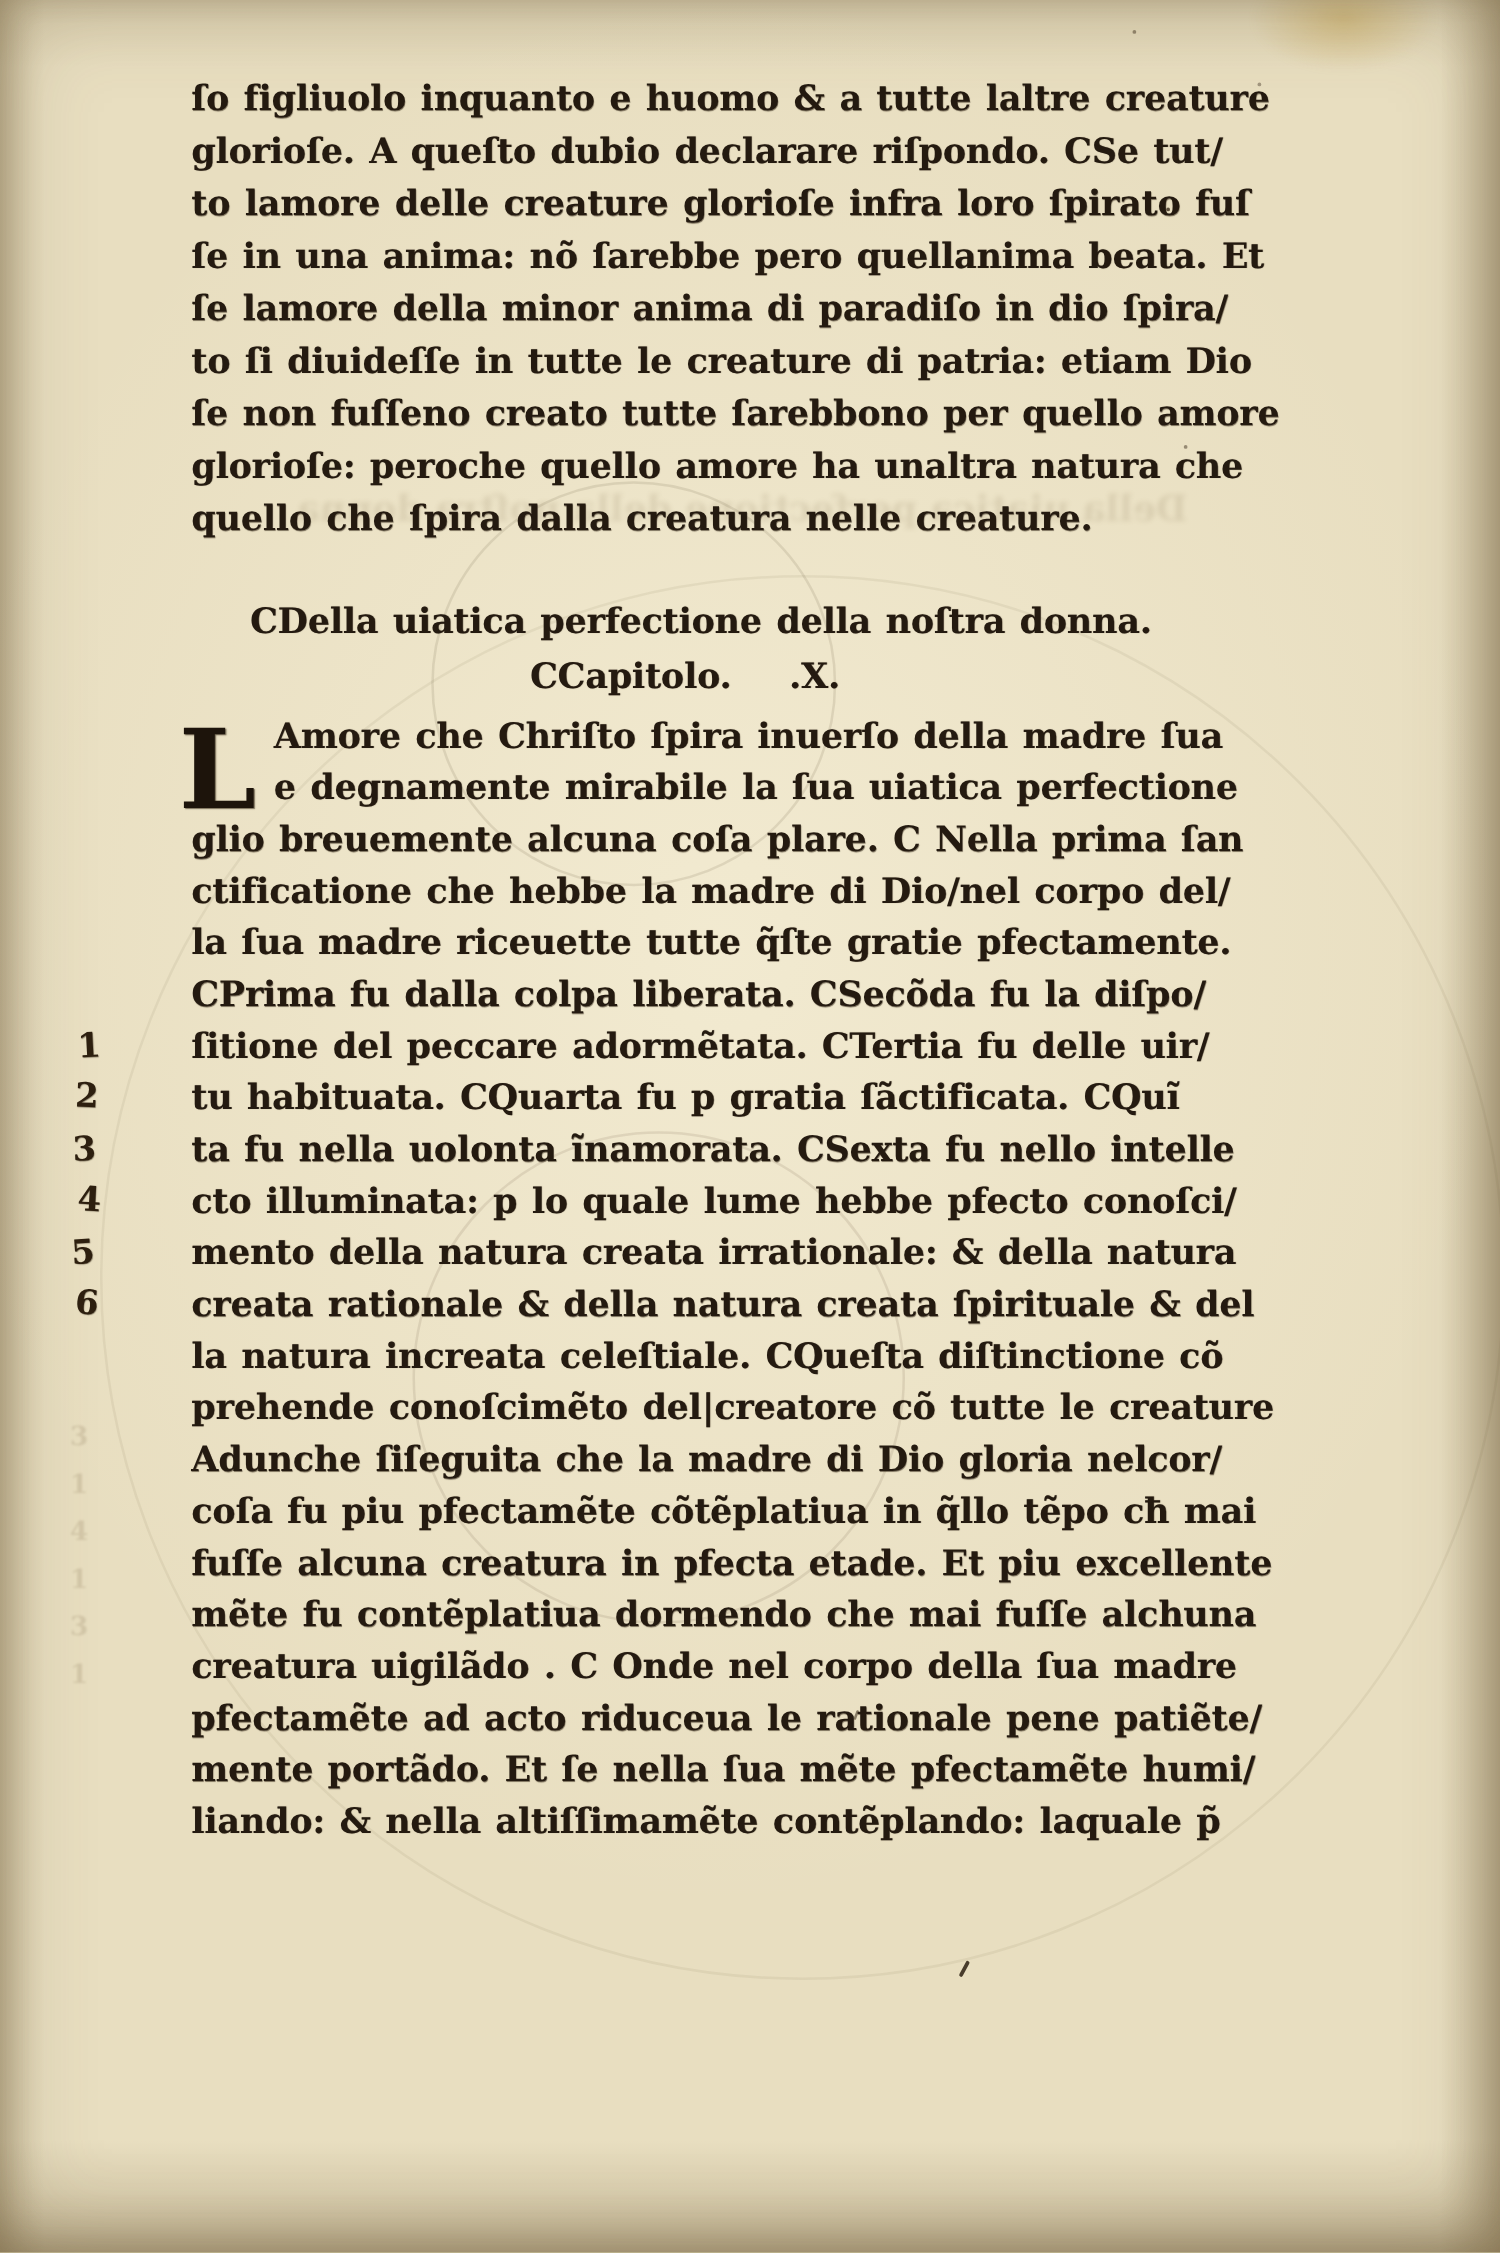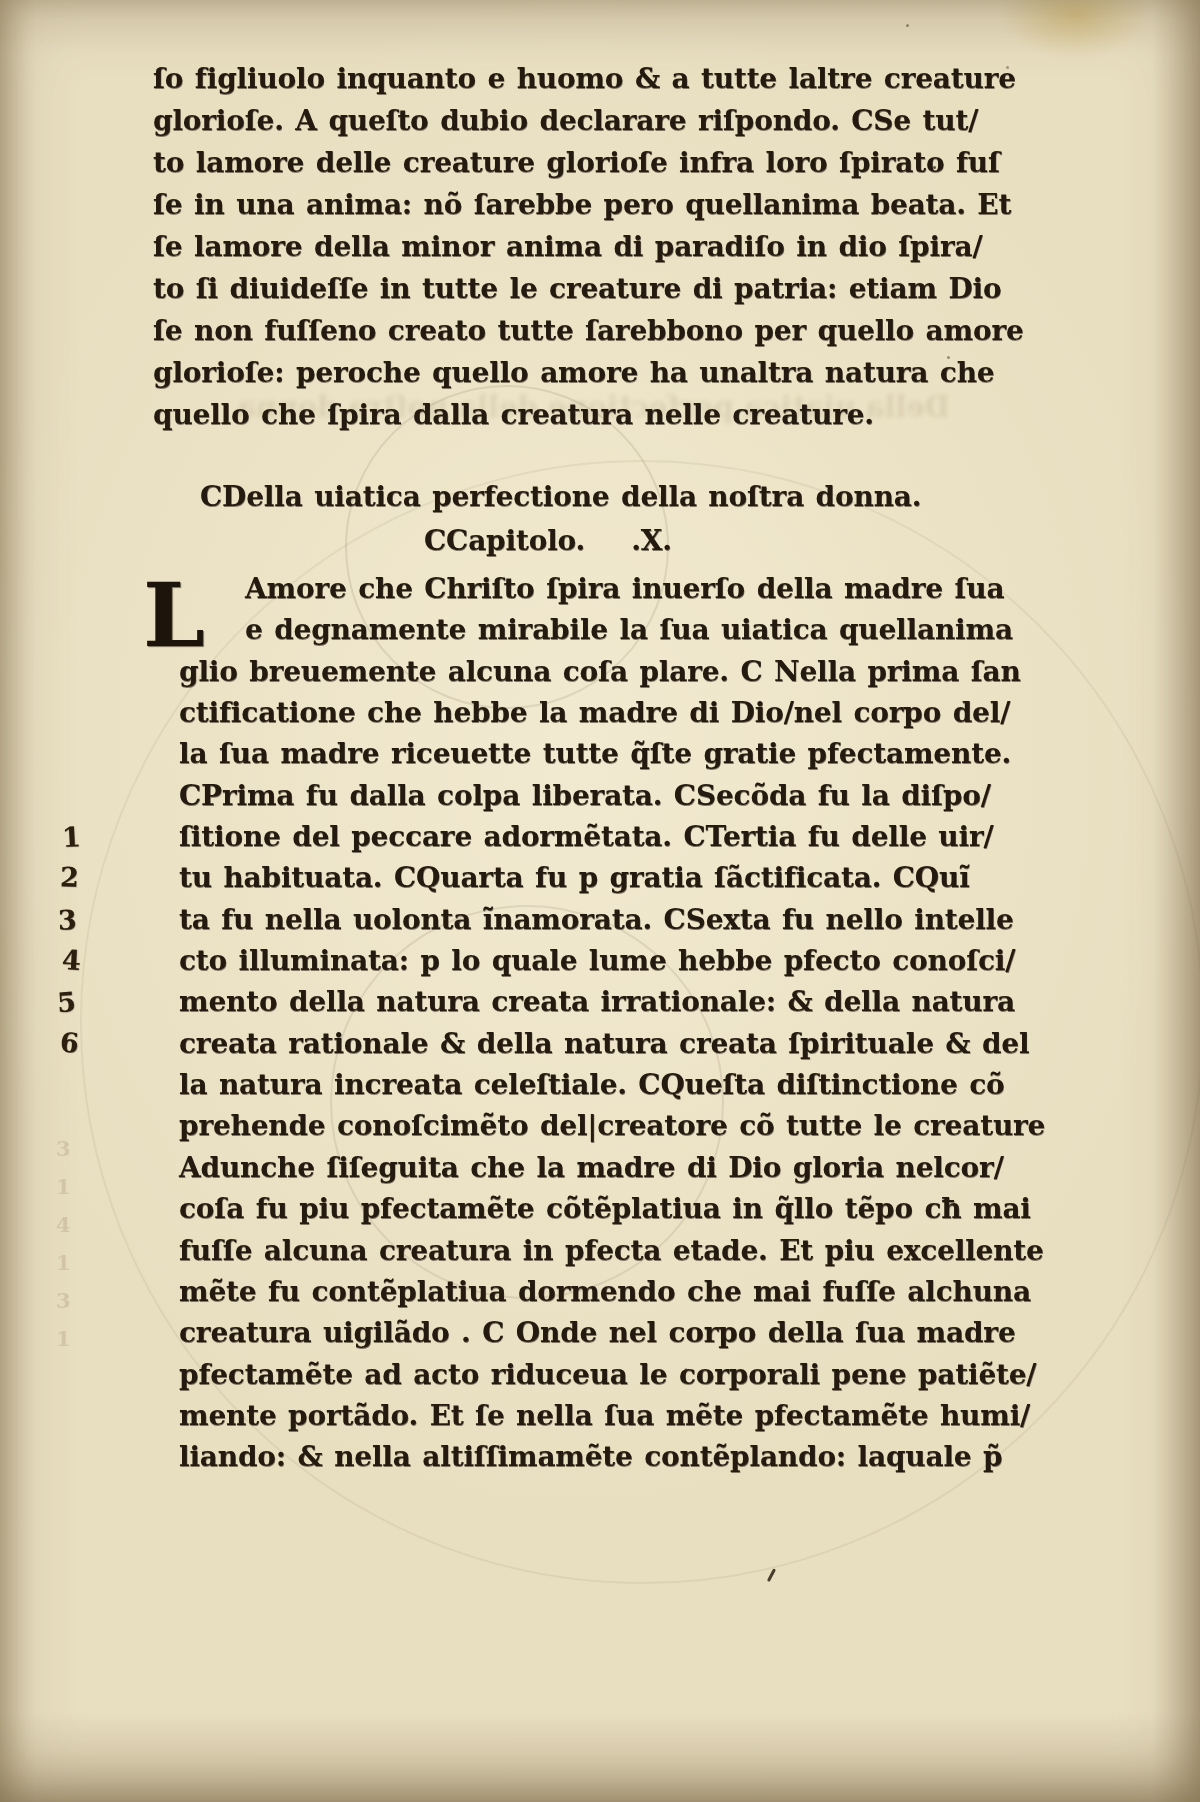--- a/index.html
+++ b/index.html
@@ -29,21 +29,21 @@
     font-size:28px;
     letter-spacing:-0.2px;
     word-spacing:2px;
     text-shadow:0.4px 0.5px 0.6px rgba(42,30,14,0.55);
   }
   #para1{position:absolute;left:153px;top:58px;}
   #para1 .tline{height:42px;line-height:42px;}
   #heading{position:absolute;left:158px;top:480px;margin-left:42px;}
   #subheading{position:absolute;left:424px;top:524px;}
   #chapter{position:absolute;left:153px;top:568px;}
-  #chapter .tline{height:41.35px;line-height:41.35px;margin-left:26px;}
+  #chapter .tline{height:41.35px;line-height:41.35px;}
   #chapter .dc-indent{padding-left:66px;}
   #dropcap{
     position:absolute;left:143px;top:574px;
     font-size:88px;line-height:0.95;font-weight:bold;
     color:#1d140b;text-shadow:1px 1px 1px rgba(42,30,14,0.6);
   }
   #margin-numbers{position:absolute;left:54px;top:816px;width:40px;}
   #margin-numbers .mnum{
     height:41.35px;line-height:41.35px;
     font-size:27px;font-weight:bold;color:#2e2010;
@@ -107,39 +107,39 @@
   </div>
 
   <div id="heading" class="tline">CDella uiatica perfectione della noſtra donna.</div>
 
   <div id="subheading" class="tline">CCapitolo.&nbsp;&nbsp;&nbsp;&nbsp;.X.</div>
 
   <div id="dropcap">L</div>
 
   <div id="chapter">
     <div class="tline dc-indent">Amore che Chriſto ſpira inuerſo della madre ſua</div>
-    <div class="tline dc-indent">e degnamente mirabile la ſua uiatica  quellanima</div>
+    <div class="tline dc-indent">e degnamente mirabile la ſua uiatica  perfectione</div>
     <div class="tline">glio breuemente alcuna coſa plare. C Nella prima ſan</div>
     <div class="tline">ctificatione che hebbe la madre di Dio/nel corpo del/</div>
     <div class="tline">la ſua madre riceuette tutte q̃ſte gratie pfectamente.</div>
     <div class="tline">CPrima fu dalla colpa liberata. CSecõda fu la diſpo/</div>
     <div class="tline">ſitione del peccare adormẽtata. CTertia fu delle uir/</div>
     <div class="tline">tu habituata. CQuarta fu p gratia ſãctificata. CQuĩ</div>
     <div class="tline">ta fu nella uolonta ĩnamorata. CSexta fu nello intelle</div>
     <div class="tline">cto illuminata: p lo quale lume hebbe pfecto  conoſci/</div>
     <div class="tline">mento della natura creata irrationale: &amp; della natura</div>
     <div class="tline">creata rationale &amp; della natura creata ſpirituale &amp; del</div>
     <div class="tline">la natura increata celeſtiale. CQueſta diſtinctione cõ</div>
     <div class="tline">prehende conoſcimẽto del|creatore cõ tutte le creature</div>
     <div class="tline">Adunche ſiſeguita che la madre di Dio gloria nelcor/</div>
     <div class="tline">coſa fu piu pfectamẽte cõtẽplatiua in q̃llo tẽpo cħ mai</div>
     <div class="tline">fuſſe alcuna creatura in pfecta etade. Et piu excellente</div>
     <div class="tline">mẽte fu contẽplatiua dormendo che mai fuſſe alchuna</div>
     <div class="tline">creatura uigilãdo . C Onde nel corpo della ſua madre</div>
-    <div class="tline">pfectamẽte ad acto riduceua le corporali pene patiẽte/</div>
+    <div class="tline">pfectamẽte ad acto riduceua le rationale pene patiẽte/</div>
     <div class="tline">mente portãdo. Et ſe nella ſua mẽte pfectamẽte humi/</div>
     <div class="tline">liando: &amp; nella altiſſimamẽte contẽplando: laquale p̃</div>
   </div>
 
   <div id="margin-numbers">
     <div class="mnum">1</div>
     <div class="mnum">2</div>
     <div class="mnum">3</div>
     <div class="mnum">4</div>
     <div class="mnum">5</div>

